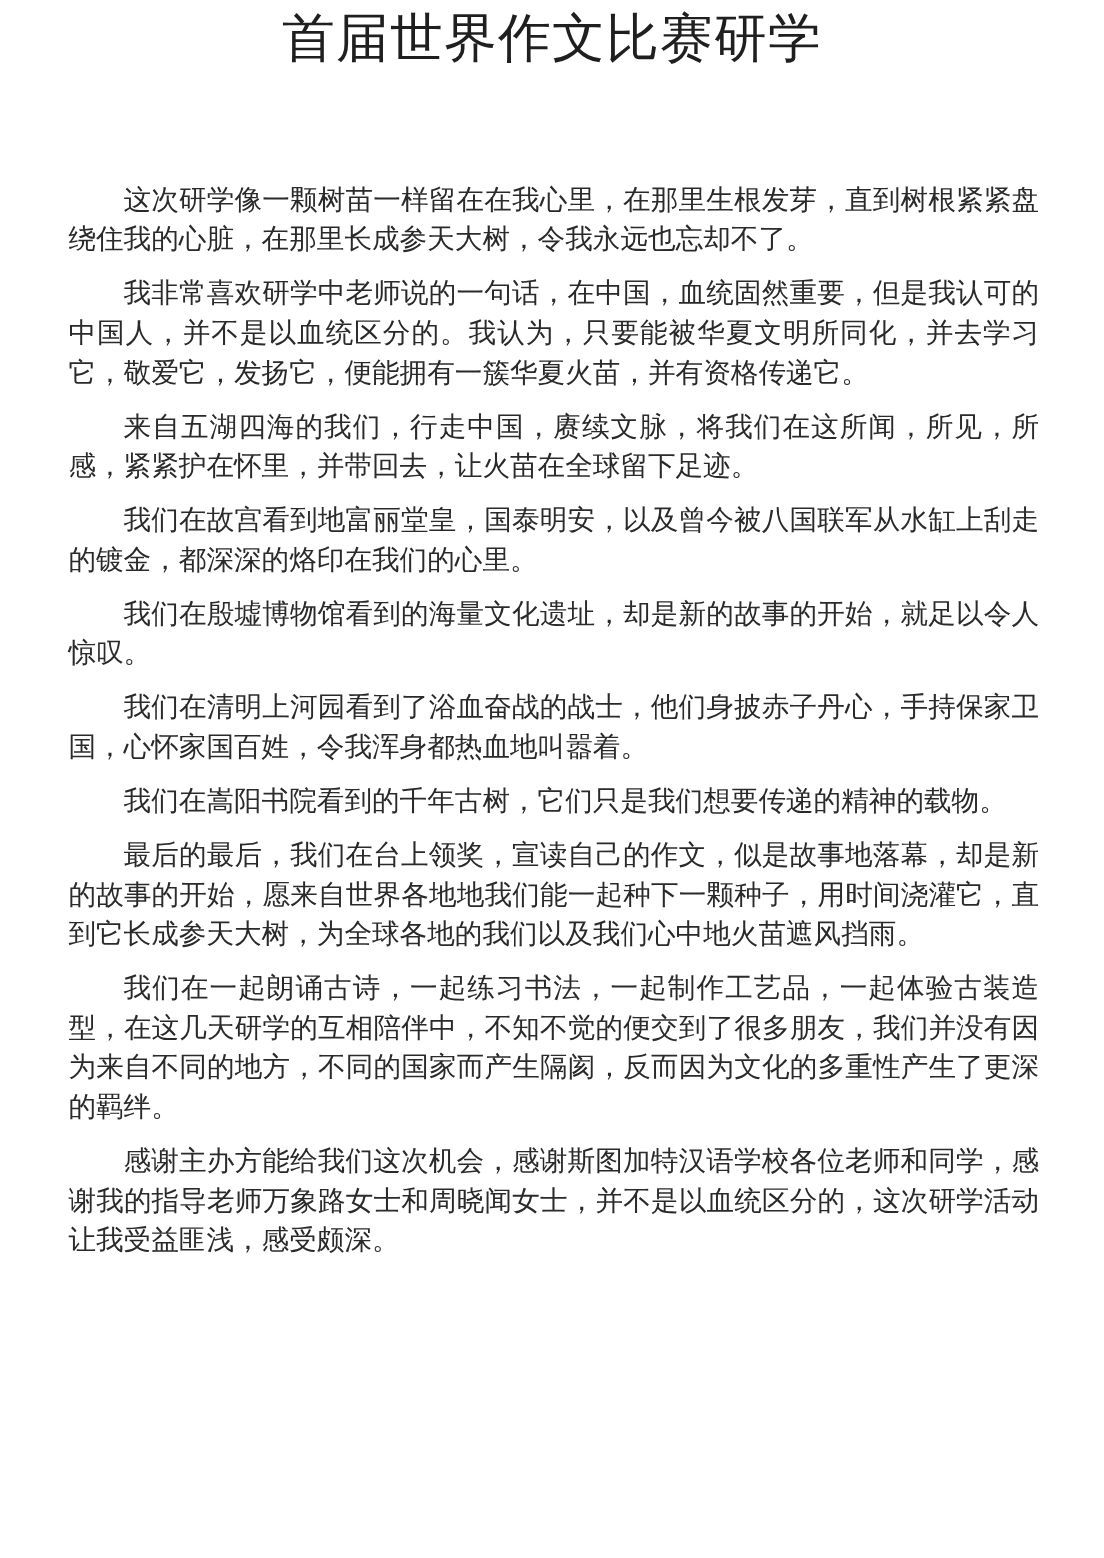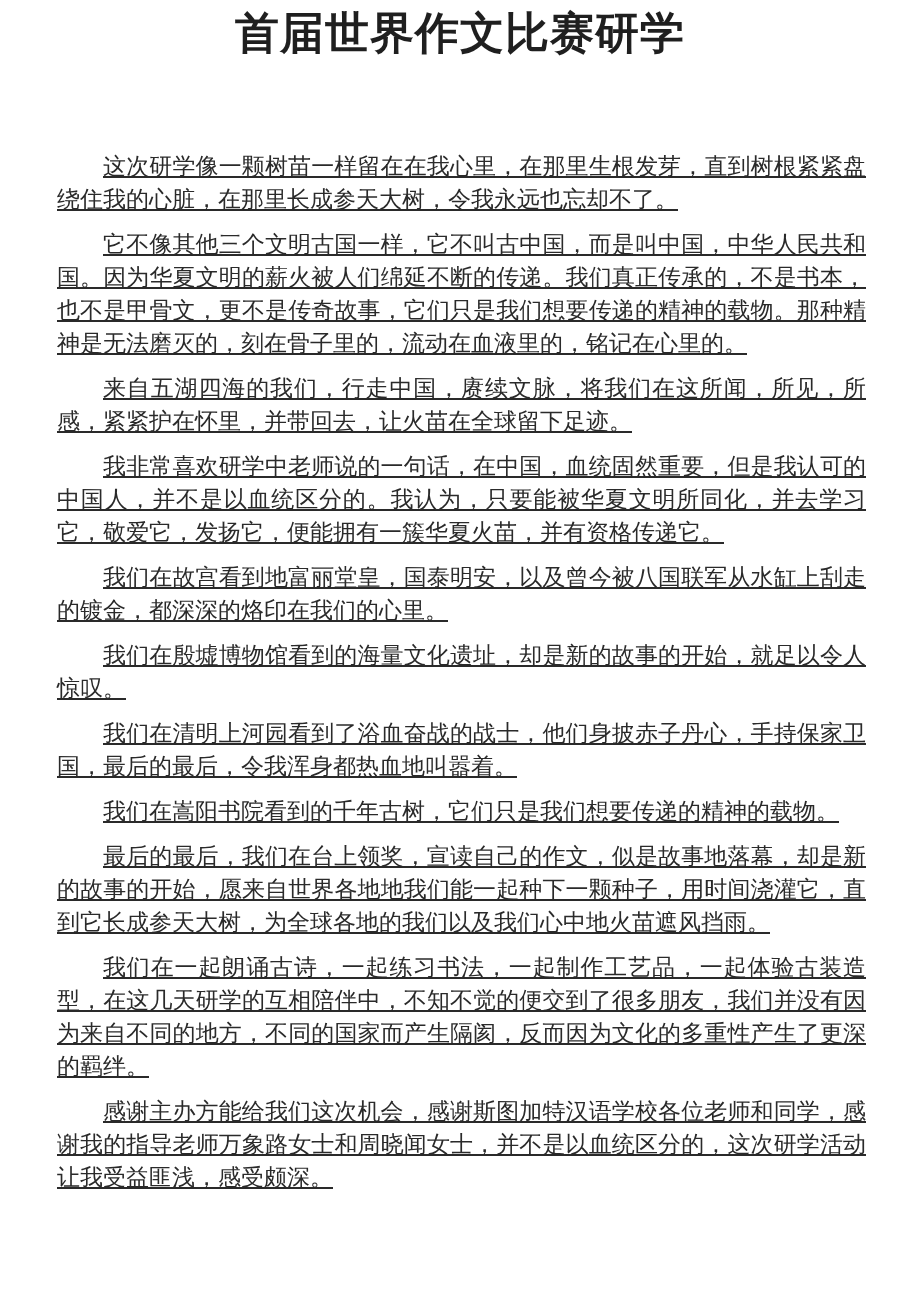--- a/index.html
+++ b/index.html
@@ -18,52 +18,50 @@
   }
   .page {
     width: 920px;
     height: 1298px;
     position: relative;
   }
   .doc-title {
     margin: 8px 0 0 0;
     font-size: 44px;
     line-height: 50px;
-    font-weight: 700;
+    font-weight: 400;
     text-align: center;
     letter-spacing: 1px;
     color: #1f1f1f;
   }
   .content {
     margin: 92px 54px 0 57px;
     font-size: 23px;
     line-height: 33px;
     text-align: justify;
     color: #2a2a2a;
   }
   .content p {
     margin: 0 0 12px 0;
     text-indent: 2em;
-    text-decoration: underline;
   }
 </style>
 </head>
 <body>
 
 <div class="page">
 
   <h1 class="doc-title">首届世界作文比赛研学</h1>
 
   <div class="content">
     <p>这次研学像一颗树苗一样留在在我心里，在那里生根发芽，直到树根紧紧盘绕住我的心脏，在那里长成参天大树，令我永远也忘却不了。</p>
-    <p>它不像其他三个文明古国一样，它不叫古中国，而是叫中国，中华人民共和国。因为华夏文明的薪火被人们绵延不断的传递。我们真正传承的，不是书本，也不是甲骨文，更不是传奇故事，它们只是我们想要传递的精神的载物。那种精神是无法磨灭的，刻在骨子里的，流动在血液里的，铭记在心里的。</p>
+    <p>我非常喜欢研学中老师说的一句话，在中国，血统固然重要，但是我认可的中国人，并不是以血统区分的。我认为，只要能被华夏文明所同化，并去学习它，敬爱它，发扬它，便能拥有一簇华夏火苗，并有资格传递它。</p>
     <p>来自五湖四海的我们，行走中国，赓续文脉，将我们在这所闻，所见，所感，紧紧护在怀里，并带回去，让火苗在全球留下足迹。</p>
-    <p>我非常喜欢研学中老师说的一句话，在中国，血统固然重要，但是我认可的中国人，并不是以血统区分的。我认为，只要能被华夏文明所同化，并去学习它，敬爱它，发扬它，便能拥有一簇华夏火苗，并有资格传递它。</p>
     <p>我们在故宫看到地富丽堂皇，国泰明安，以及曾今被八国联军从水缸上刮走的镀金，都深深的烙印在我们的心里。</p>
     <p>我们在殷墟博物馆看到的海量文化遗址，却是新的故事的开始，就足以令人惊叹。</p>
-    <p>我们在清明上河园看到了浴血奋战的战士，他们身披赤子丹心，手持保家卫国，最后的最后，令我浑身都热血地叫嚣着。</p>
+    <p>我们在清明上河园看到了浴血奋战的战士，他们身披赤子丹心，手持保家卫国，心怀家国百姓，令我浑身都热血地叫嚣着。</p>
     <p>我们在嵩阳书院看到的千年古树，它们只是我们想要传递的精神的载物。</p>
     <p>最后的最后，我们在台上领奖，宣读自己的作文，似是故事地落幕，却是新的故事的开始，愿来自世界各地地我们能一起种下一颗种子，用时间浇灌它，直到它长成参天大树，为全球各地的我们以及我们心中地火苗遮风挡雨。</p>
     <p>我们在一起朗诵古诗，一起练习书法，一起制作工艺品，一起体验古装造型，在这几天研学的互相陪伴中，不知不觉的便交到了很多朋友，我们并没有因为来自不同的地方，不同的国家而产生隔阂，反而因为文化的多重性产生了更深的羁绊。</p>
     <p>感谢主办方能给我们这次机会，感谢斯图加特汉语学校各位老师和同学，感谢我的指导老师万象路女士和周晓闻女士，并不是以血统区分的，这次研学活动让我受益匪浅，感受颇深。</p>
   </div>
 
 </div>
 
 </body></html>

